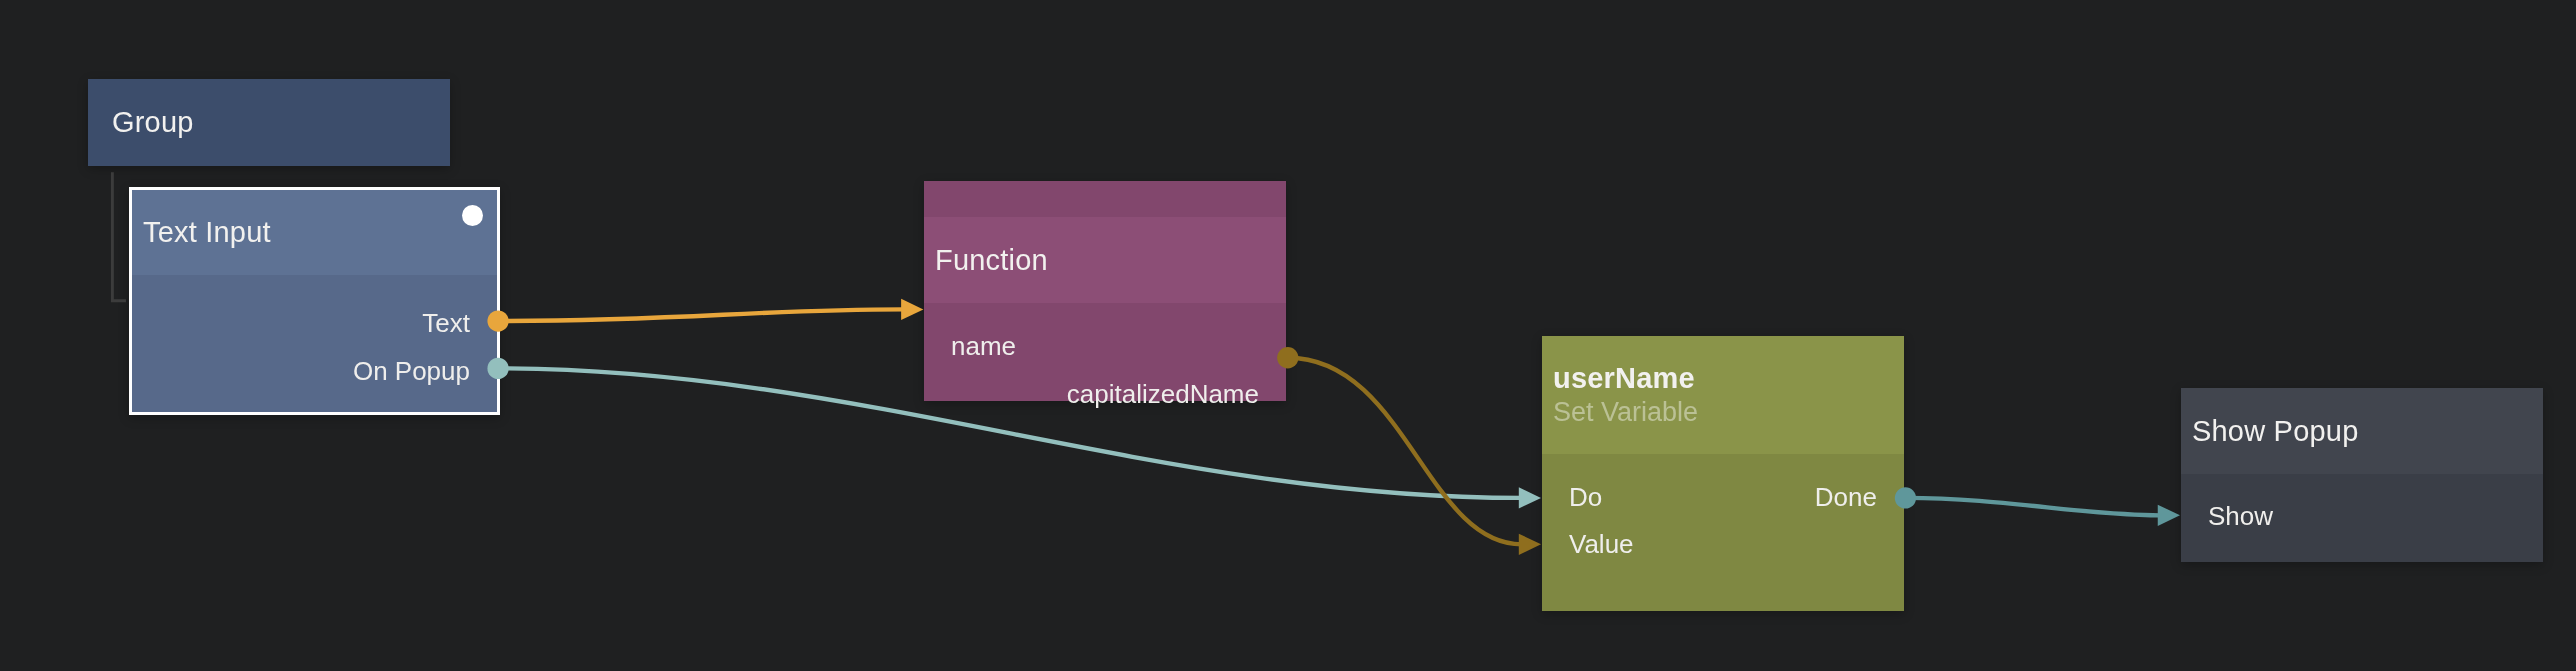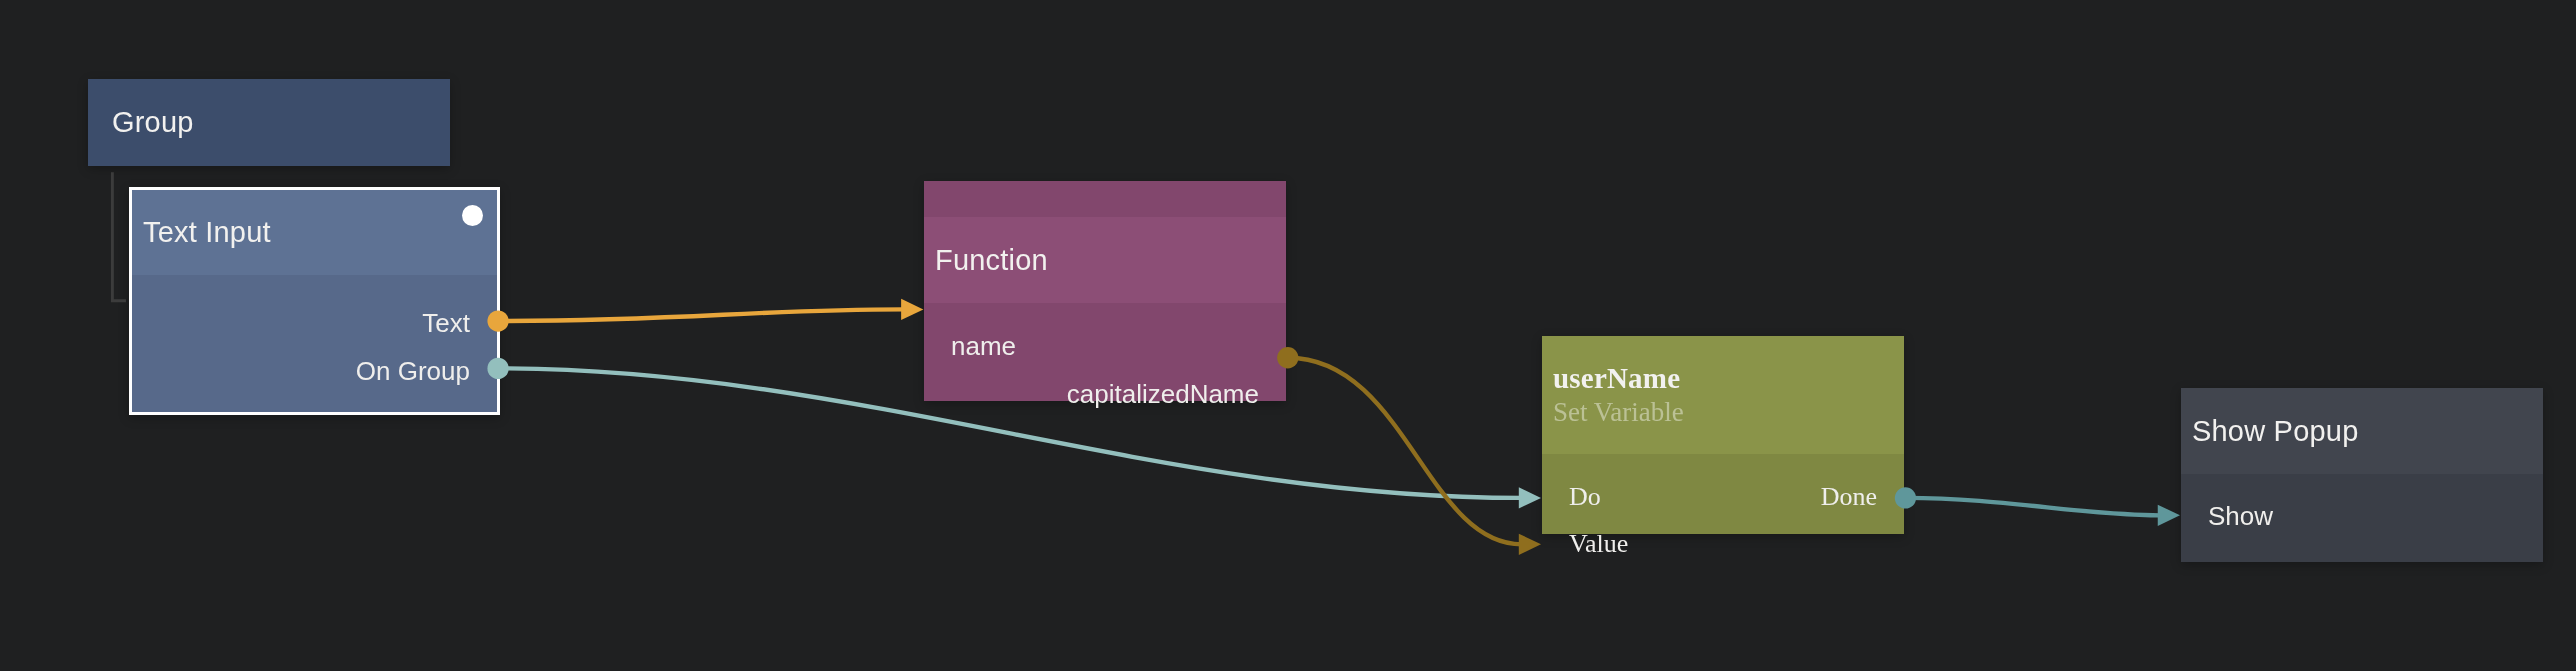--- a/index.html
+++ b/index.html
@@ -99,23 +99,22 @@
     left: 916px; top: 181px;
     width: 362px; height: 220px;
     background: var(--function-body);
   }
   .node-function .node-header { height: 86px; background: var(--function-header); margin-top: 36px; }
   .node-function .node-body   { height: 134px; }
 
   
   .node-set-variable {
     left: 1534px; top: 336px;
-    width: 362px; height: 198px;
+    width: 362px; height: 275px;
     background: var(--variable-body);
-    font-family: Liberation Serif, serif;
   }
   .node-set-variable .node-header { height: 118px; background: var(--variable-header); }
   .node-set-variable .node-body   { height: 135px; }
   .node-set-variable .node-title  { font-weight: 600; }
 
   
   .node-show-popup {
     left: 2173px; top: 388px;
     width: 362px; height: 174px;
     background: var(--popup-body);
@@ -151,21 +150,21 @@
     </div>
   </div>
 
   <div class="node node-text-input">
     <div class="node-header">
       <div class="node-title">Text Input</div>
       <span class="badge"></span>
     </div>
     <div class="node-body">
       <span class="port out" style="top:48px">Text</span>
-      <span class="port out" style="top:96px">On Group</span>
+      <span class="port out" style="top:96px">On Popup</span>
     </div>
   </div>
 
   <div class="node node-function">
     <div class="node-header">
       <div class="node-title">Function</div>
     </div>
     <div class="node-body">
       <span class="port in" style="top:43px">name</span>
       <span class="port out" style="top:91px">capitalizedName</span>

